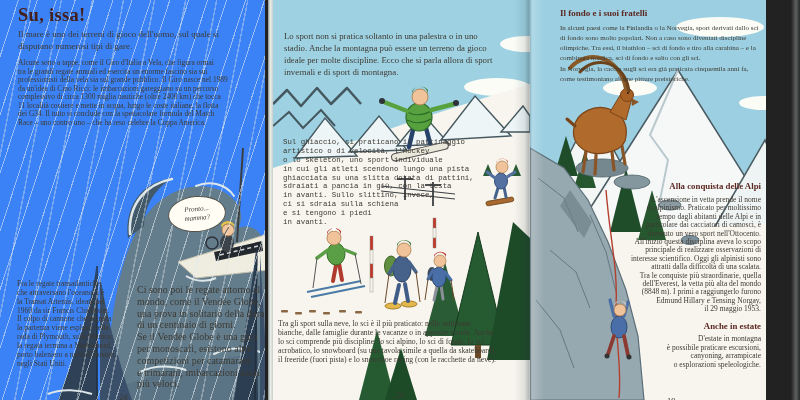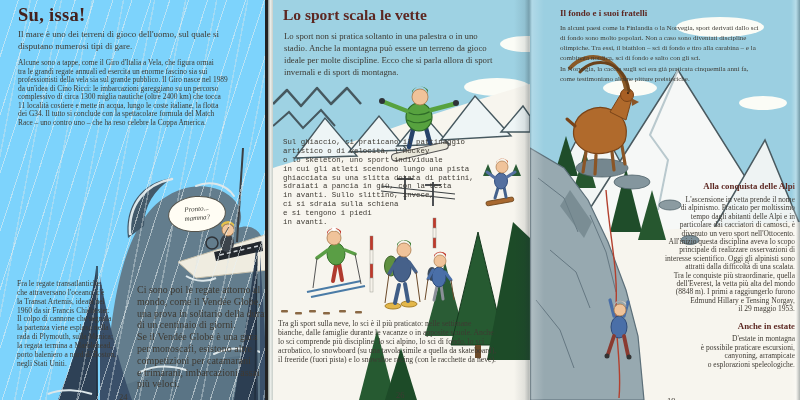--- a/index.html
+++ b/index.html
@@ -1,22 +1,22 @@
 <!DOCTYPE html>
 <html><head>
 <meta charset="utf-8">
 <style>
   html,body{margin:0;padding:0;background:#222;}
   .spread{position:relative;width:800px;height:400px;overflow:hidden;
           font-family:"Liberation Serif", serif; -webkit-font-smoothing:antialiased;}
   .page{position:absolute;top:0;height:400px;overflow:hidden;}
-  .page-left{left:0;width:265px;background:#7dd3fc;}
+  .page-left{left:0;width:265px;background:#3b82f6;}
   .page-edge{left:268px;width:5px;background:linear-gradient(90deg,#87928d,#ecefeb 45%,#c8cec9);z-index:8;}
   .page-mid{left:273px;width:257px;background:#9ed2e3;}
-  .page-right{left:530px;width:270px;background:#9bcfe1;}
+  .page-right{left:530px;width:236px;background:#9bcfe1;}
   .fold{position:absolute;top:0;left:514px;width:30px;height:400px;z-index:7;pointer-events:none;
         background:linear-gradient(90deg,rgba(30,45,52,0) 0%,rgba(30,45,52,.10) 35%,rgba(30,45,52,.30) 50%,rgba(255,255,255,.22) 60%,rgba(30,45,52,0) 100%);}
   .right-edge{position:absolute;top:0;left:791px;width:9px;height:400px;z-index:7;pointer-events:none;
         background:linear-gradient(90deg,rgba(255,255,255,0),rgba(255,255,255,.28) 55%,rgba(40,55,60,.35));}
   .art{position:absolute;left:0;top:0;z-index:1;}
   .rain{position:absolute;inset:0;z-index:2;pointer-events:none;
         background:
         repeating-linear-gradient(108deg,rgba(255,255,255,0) 0 17px,rgba(233,240,241,.55) 17px 18px),
         repeating-linear-gradient(101deg,rgba(255,255,255,0) 0 29px,rgba(222,231,233,.38) 29px 30.5px);}
   .txt{position:absolute;z-index:5;white-space:pre;color:#3e3a33;}
@@ -243,21 +243,20 @@
         <ellipse cx="159" cy="274" rx="4.5" ry="7" fill="#3c4a5a"></ellipse>
         <ellipse cx="166" cy="277" rx="7" ry="10" fill="#4a6fa8" stroke="#2e4a78"></ellipse>
         <path d="M172,272 L178,280 M160,270 L155,279" stroke="#4a6fa8" stroke-width="3" stroke-linecap="round"></path>
         <line x1="178" y1="280" x2="181" y2="300" stroke="#6b4a2a"></line>
         <line x1="155" y1="279" x2="152" y2="300" stroke="#6b4a2a"></line>
         <circle cx="167" cy="261" r="6" fill="#f0c39a" stroke="#a8794a" stroke-width="0.7"></circle>
         <path d="M161,259 A6,6 0 0 1 173,258 L173,254 A8,8 0 0 0 161,255 Z" fill="#c0392b"></path>
       </g>
     </svg>
 
-    <div class="txt mp-title heading">Lo sport scala le vette</div>
     <div class="txt mp-intro">Lo sport non si pratica soltanto in una palestra o in uno
 stadio. Anche la montagna può essere un terreno da gioco
 ideale per molte discipline. Ecco che si parla allora di sport
 invernali e di sport di montagna.</div>
     <div class="txt mp-ice">Sul ghiaccio, si praticano il pattinaggio
 artistico o di velocità, l'hockey
 o lo skeleton, uno sport individuale
 in cui gli atleti scendono lungo una pista
 ghiacciata su una slitta dotata di pattini,
 sdraiati a pancia in giù, con la testa

